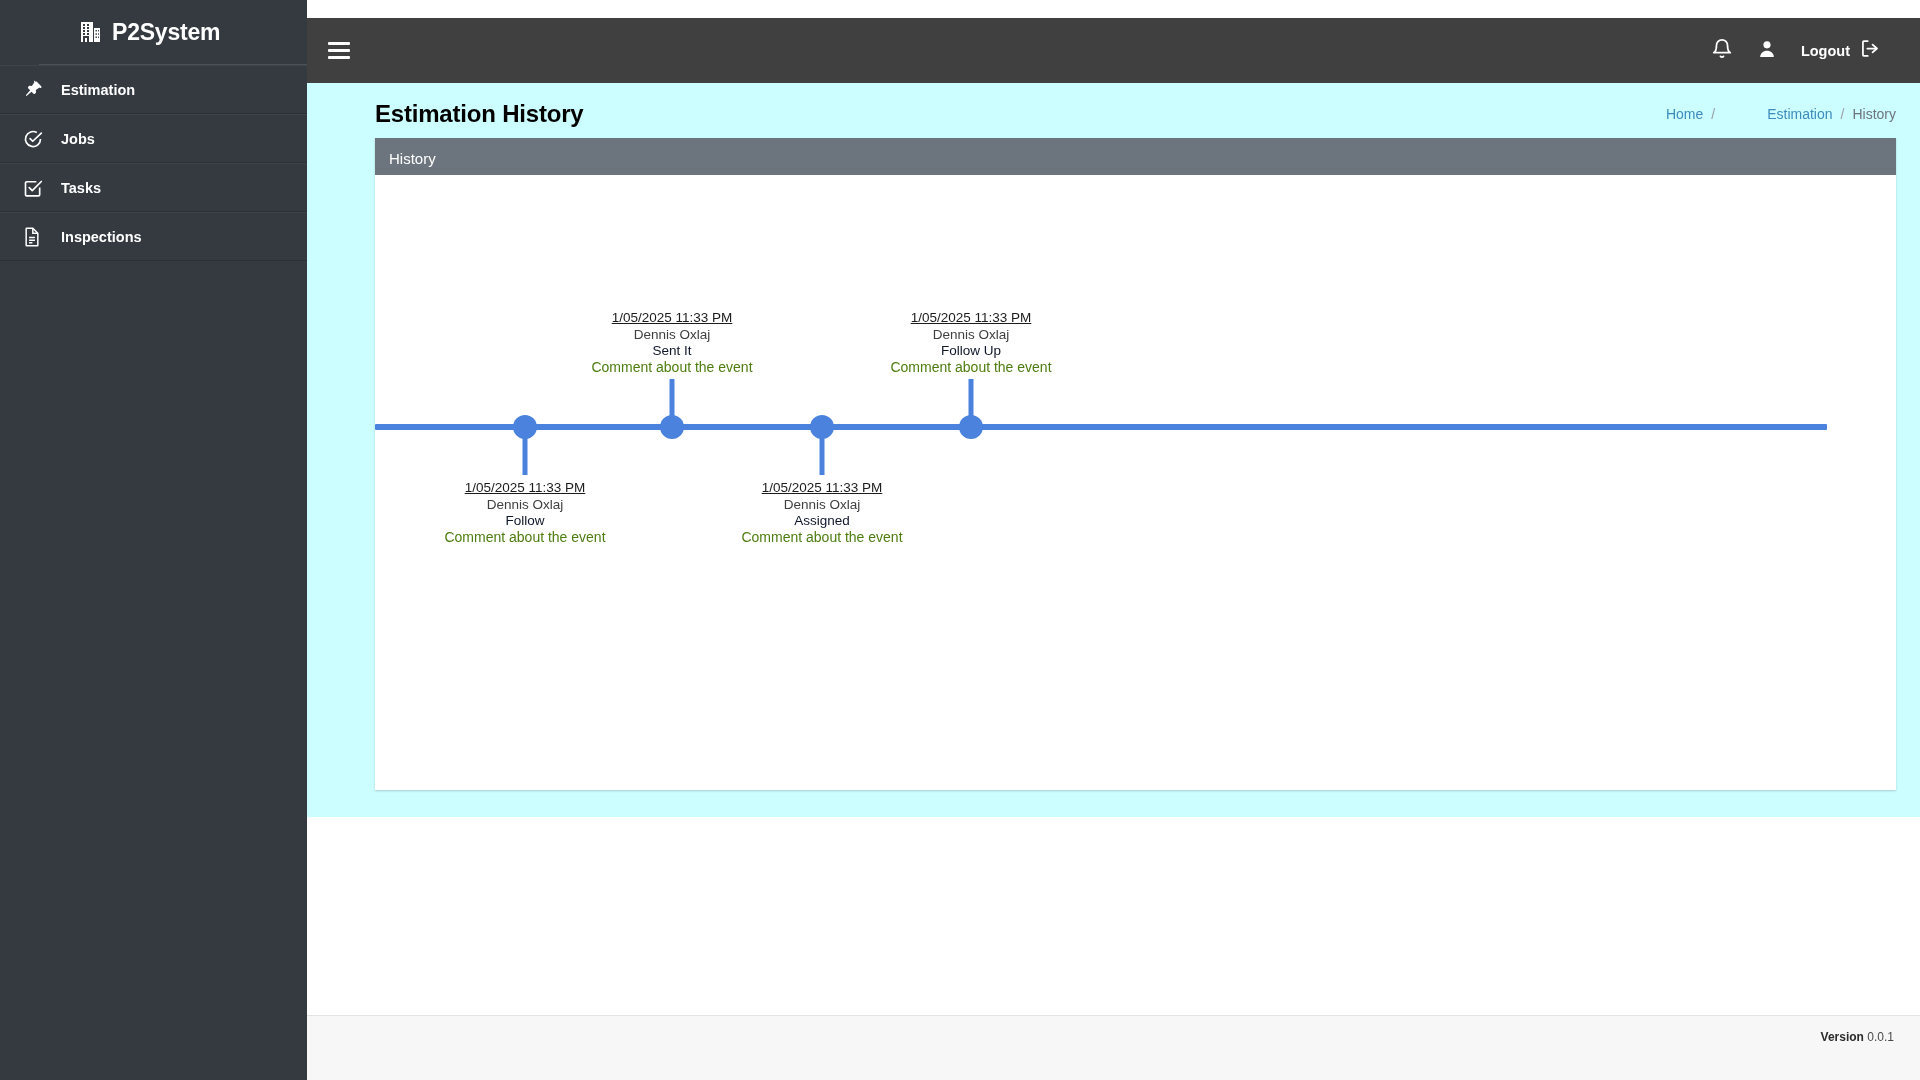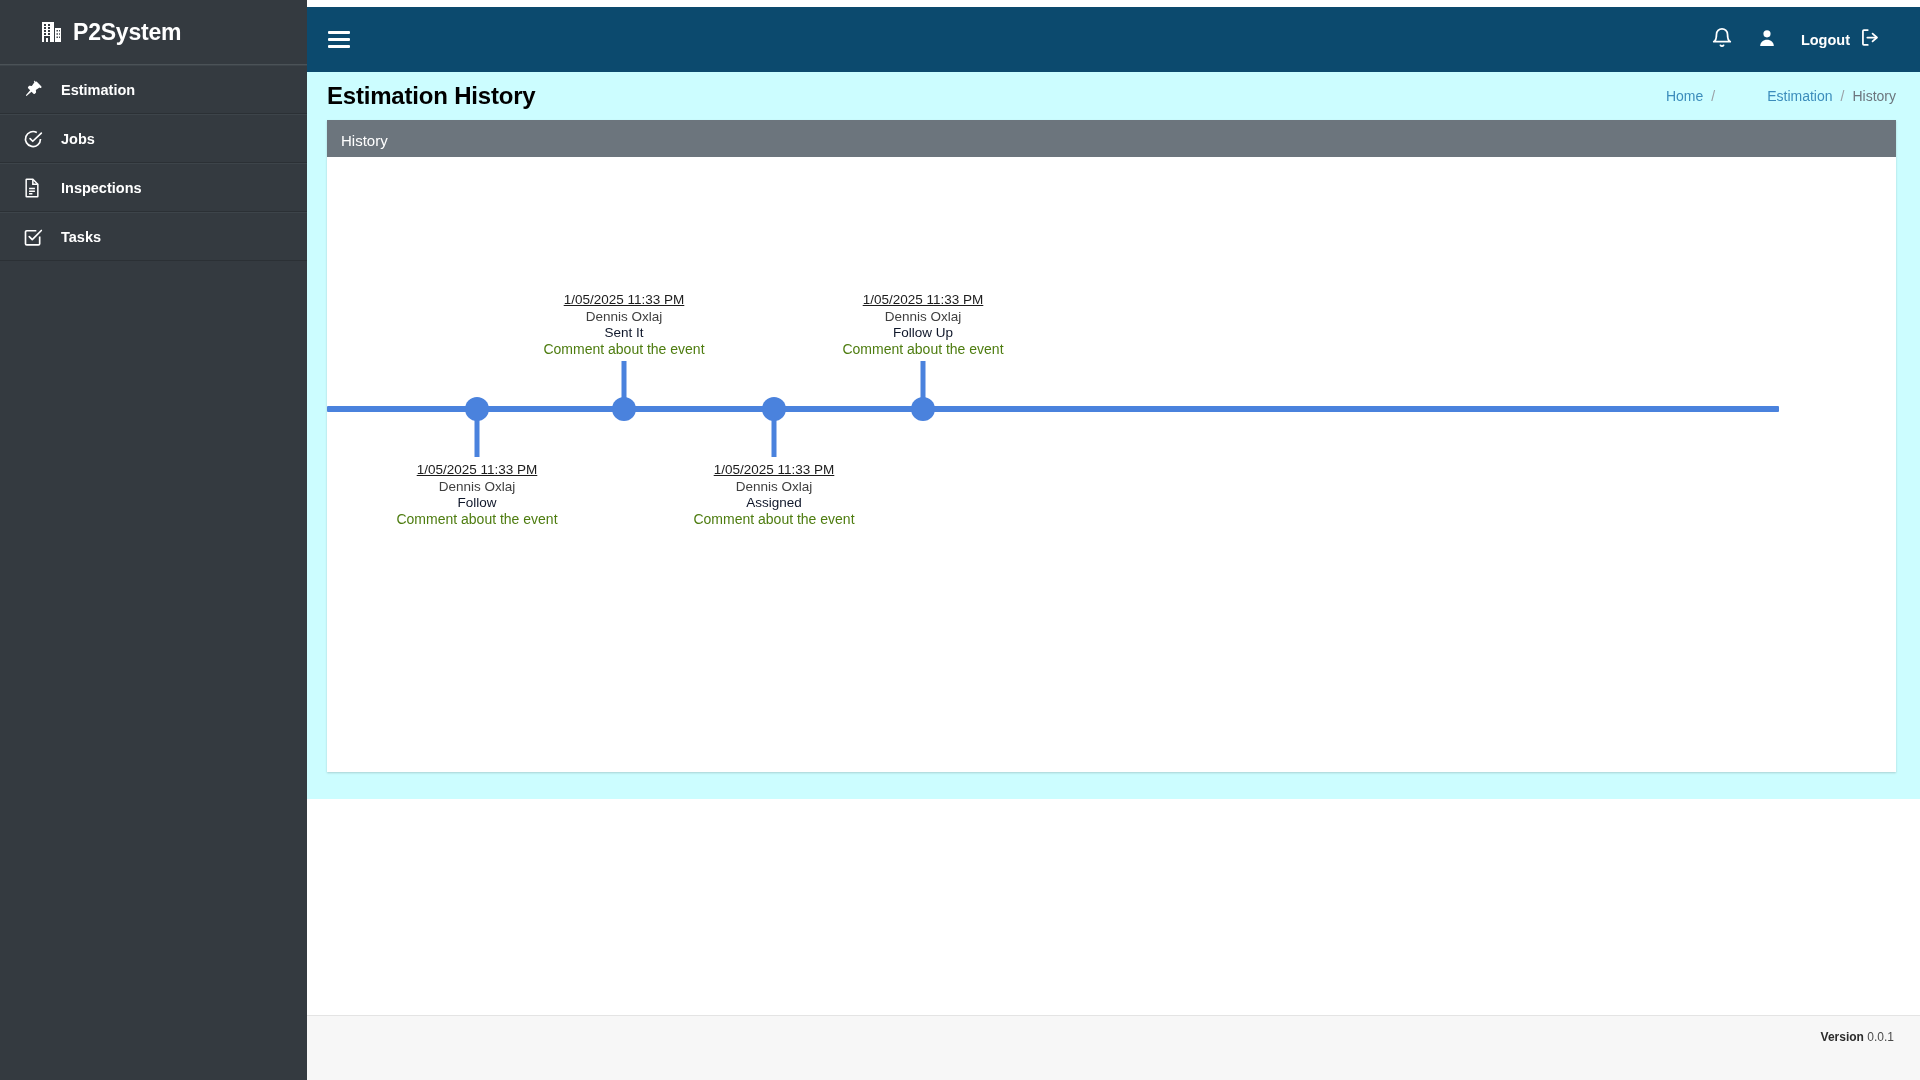--- a/index.html
+++ b/index.html
@@ -29,20 +29,21 @@
     background: #343a40;
     z-index: 5;
   }
   .brand {
     height: 65px;
     display: flex;
     align-items: center;
     padding-left: 38px;
     border-bottom: 1px solid #4b5257;
     background: #343a40;
+    margin-left: 39px;
   }
   .brand-icon {
     width: 26px; height: 26px;
     display: inline-flex;
     align-items: center; justify-content: center;
     margin-right: 9px;
   }
   .brand-title {
     color: #ffffff;
     font-size: 23px;
@@ -78,24 +79,24 @@
     position: absolute;
     right: 20px;
     top: 50%;
     transform: translateY(-50%);
     display: inline-flex;
   }
 
   
   .topbar {
     position: absolute;
-    top: 7px; left: 307px;
+    top: 18px; left: 307px;
     width: 1613px;
     height: 65px;
-    background: #0c4a6e;
+    background: #404040;
     display: flex;
     align-items: center;
     z-index: 4;
   }
   .hamburger {
     margin-left: 21px;
     width: 24px; height: 24px;
     display: inline-flex;
     flex-direction: column;
     justify-content: center;
@@ -128,25 +129,26 @@
   .logout-text {
     color: #ffffff;
     font-size: 14.5px;
     font-weight: bold;
     margin-right: 9px;
   }
 
   
   .content {
     position: absolute;
-    top: 65px; left: 307px;
+    top: 83px; left: 307px;
     width: 1613px;
     height: 734px;
     background: #ccfdff;
     overflow: hidden;
+    padding-left: 48px;
   }
   .content-header {
     display: flex;
     align-items: center;
     padding: 17px 24px 10px 20px;
   }
   .page-title {
     font-size: 24px;
     font-weight: bold;
     color: #000000;
@@ -308,37 +310,37 @@
           <svg width="20" height="20" viewBox="0 0 24 24" fill="none" stroke="#ffffff" stroke-width="2">
             <path d="M21 12a9 9 0 1 1-4.4-7.7"></path>
             <path d="M8.5 11.5l3.2 3.2L22 5" stroke-linecap="round" stroke-linejoin="round"></path>
           </svg>
         </span>
         <span class="nav-label">Jobs</span>
       </div>
 
       <div class="nav-item">
         <span class="nav-icon">
+          <svg width="20" height="20" viewBox="0 0 24 24" fill="none" stroke="#ffffff" stroke-width="2">
+            <path d="M20 11.5V20a1.5 1.5 0 0 1-1.5 1.5h-14A1.5 1.5 0 0 1 3 20V6a1.5 1.5 0 0 1 1.5-1.5H16"></path>
+            <path d="M7.5 11.5l3.6 3.6L22 4.2" stroke-linecap="round" stroke-linejoin="round"></path>
+          </svg>
+        </span>
+        <span class="nav-label">Tasks</span>
+      </div>
+
+      <div class="nav-item">
+        <span class="nav-icon">
           <svg width="18" height="20" viewBox="0 0 20 24" fill="none" stroke="#ffffff" stroke-width="1.8">
             <path d="M3 1.5h8l6 6V22a.5.5 0 0 1-.5.5h-13A.5.5 0 0 1 3 22V2a.5.5 0 0 1 .5-.5z"></path>
             <path d="M11 1.8V7.5h5.7"></path>
             <path d="M6.5 12.5h7M6.5 16h7M6.5 19h4"></path>
           </svg>
         </span>
         <span class="nav-label">Inspections</span>
-      </div>
-
-      <div class="nav-item">
-        <span class="nav-icon">
-          <svg width="20" height="20" viewBox="0 0 24 24" fill="none" stroke="#ffffff" stroke-width="2">
-            <path d="M20 11.5V20a1.5 1.5 0 0 1-1.5 1.5h-14A1.5 1.5 0 0 1 3 20V6a1.5 1.5 0 0 1 1.5-1.5H16"></path>
-            <path d="M7.5 11.5l3.6 3.6L22 4.2" stroke-linecap="round" stroke-linejoin="round"></path>
-          </svg>
-        </span>
-        <span class="nav-label">Tasks</span>
       </div>
 
 
     </nav>
   </aside>
 
   <header class="topbar">
     <div class="hamburger">
       <span></span>
         <span></span>

